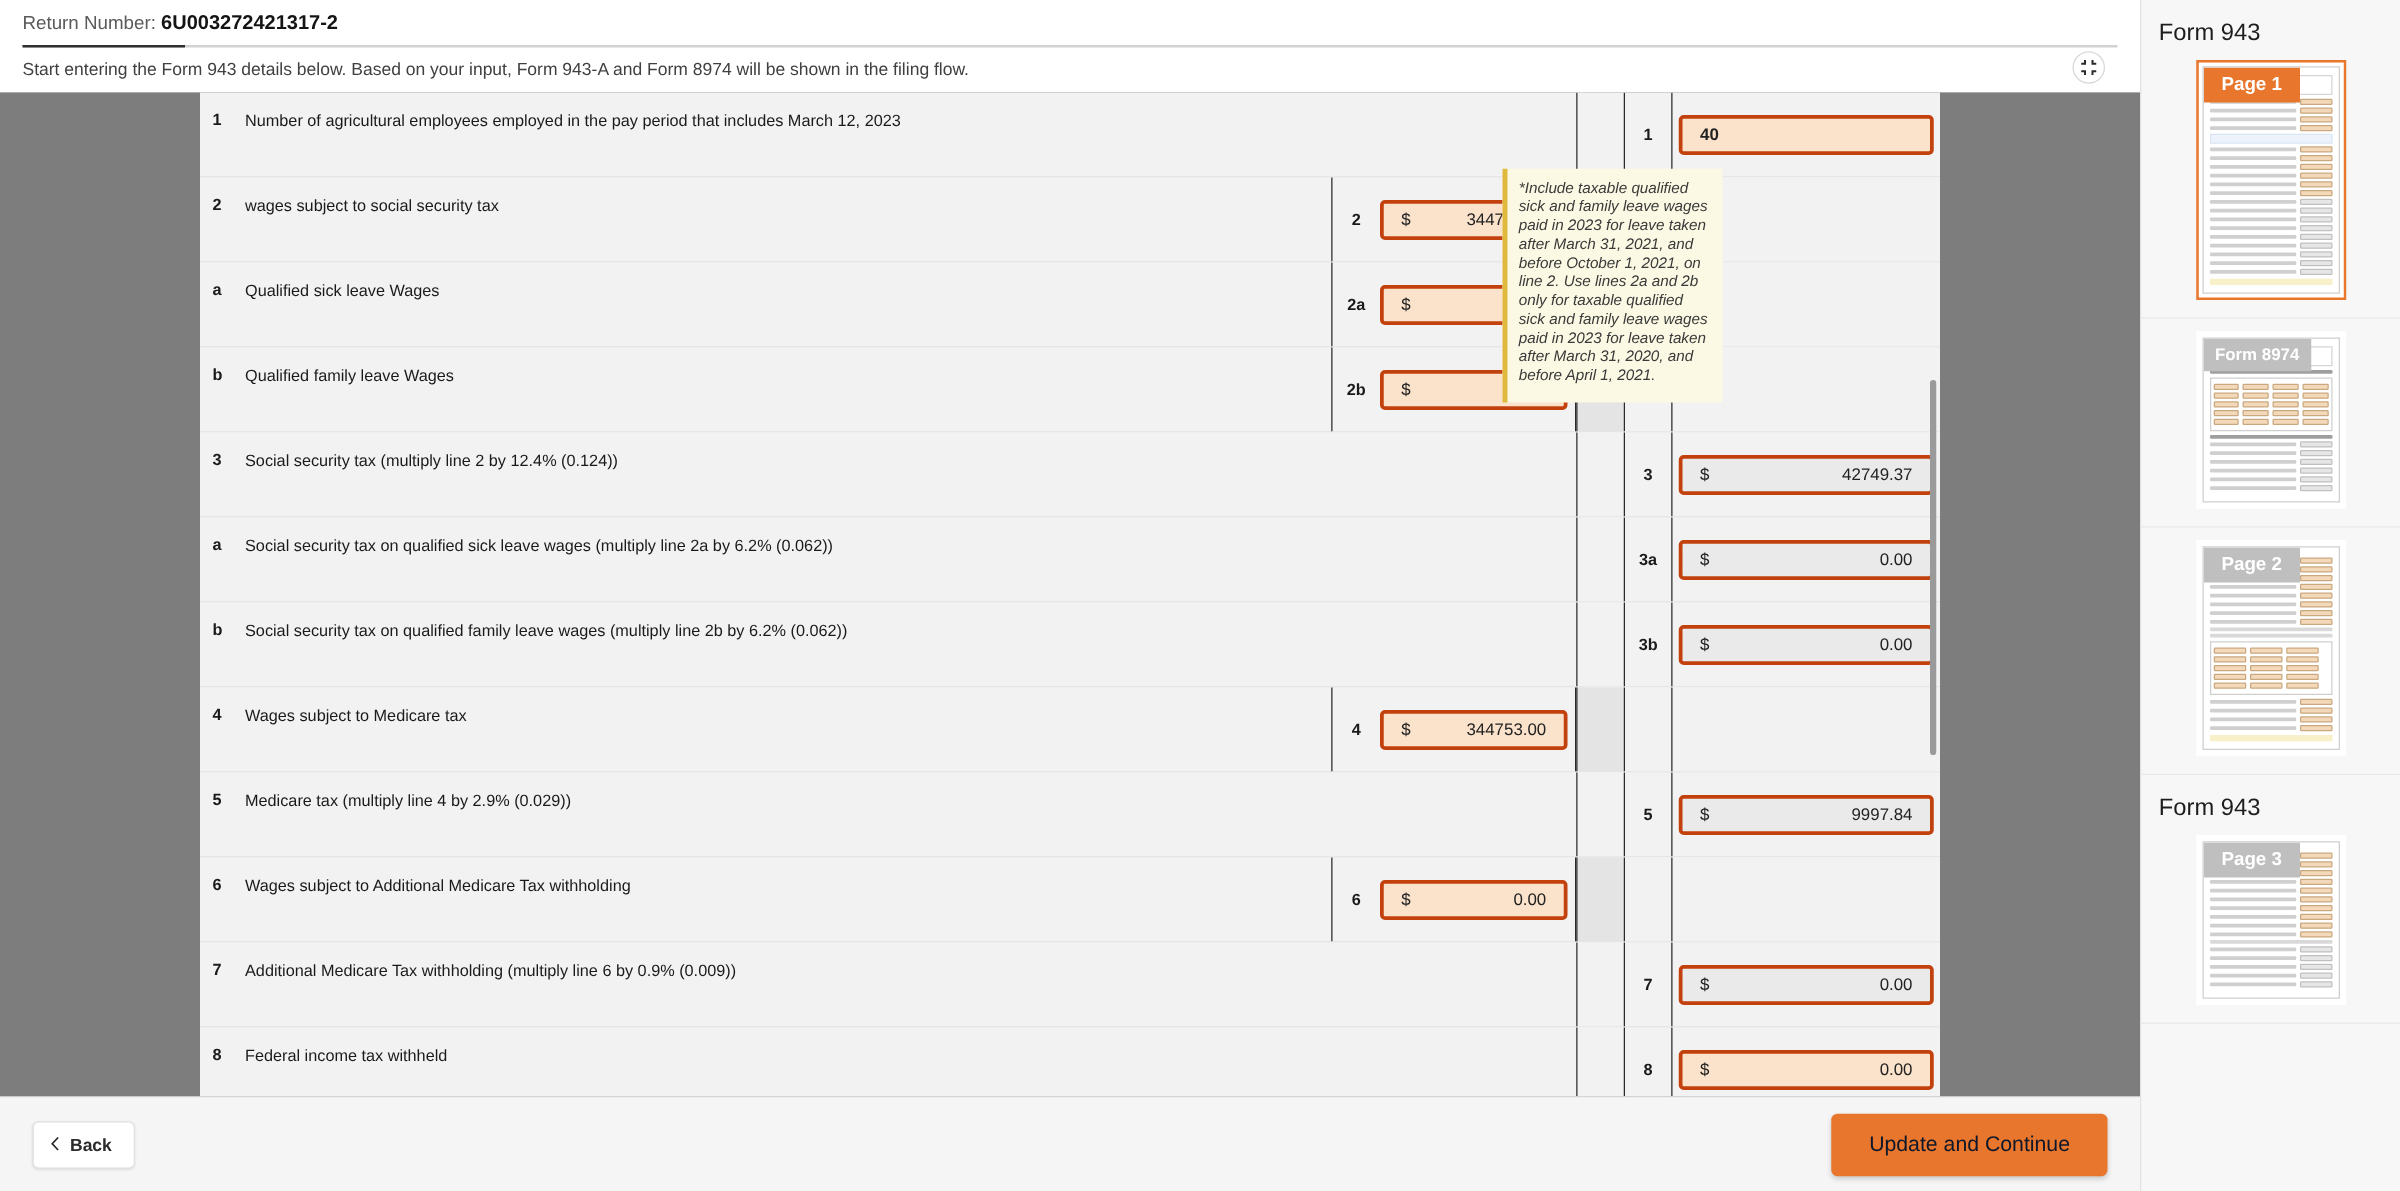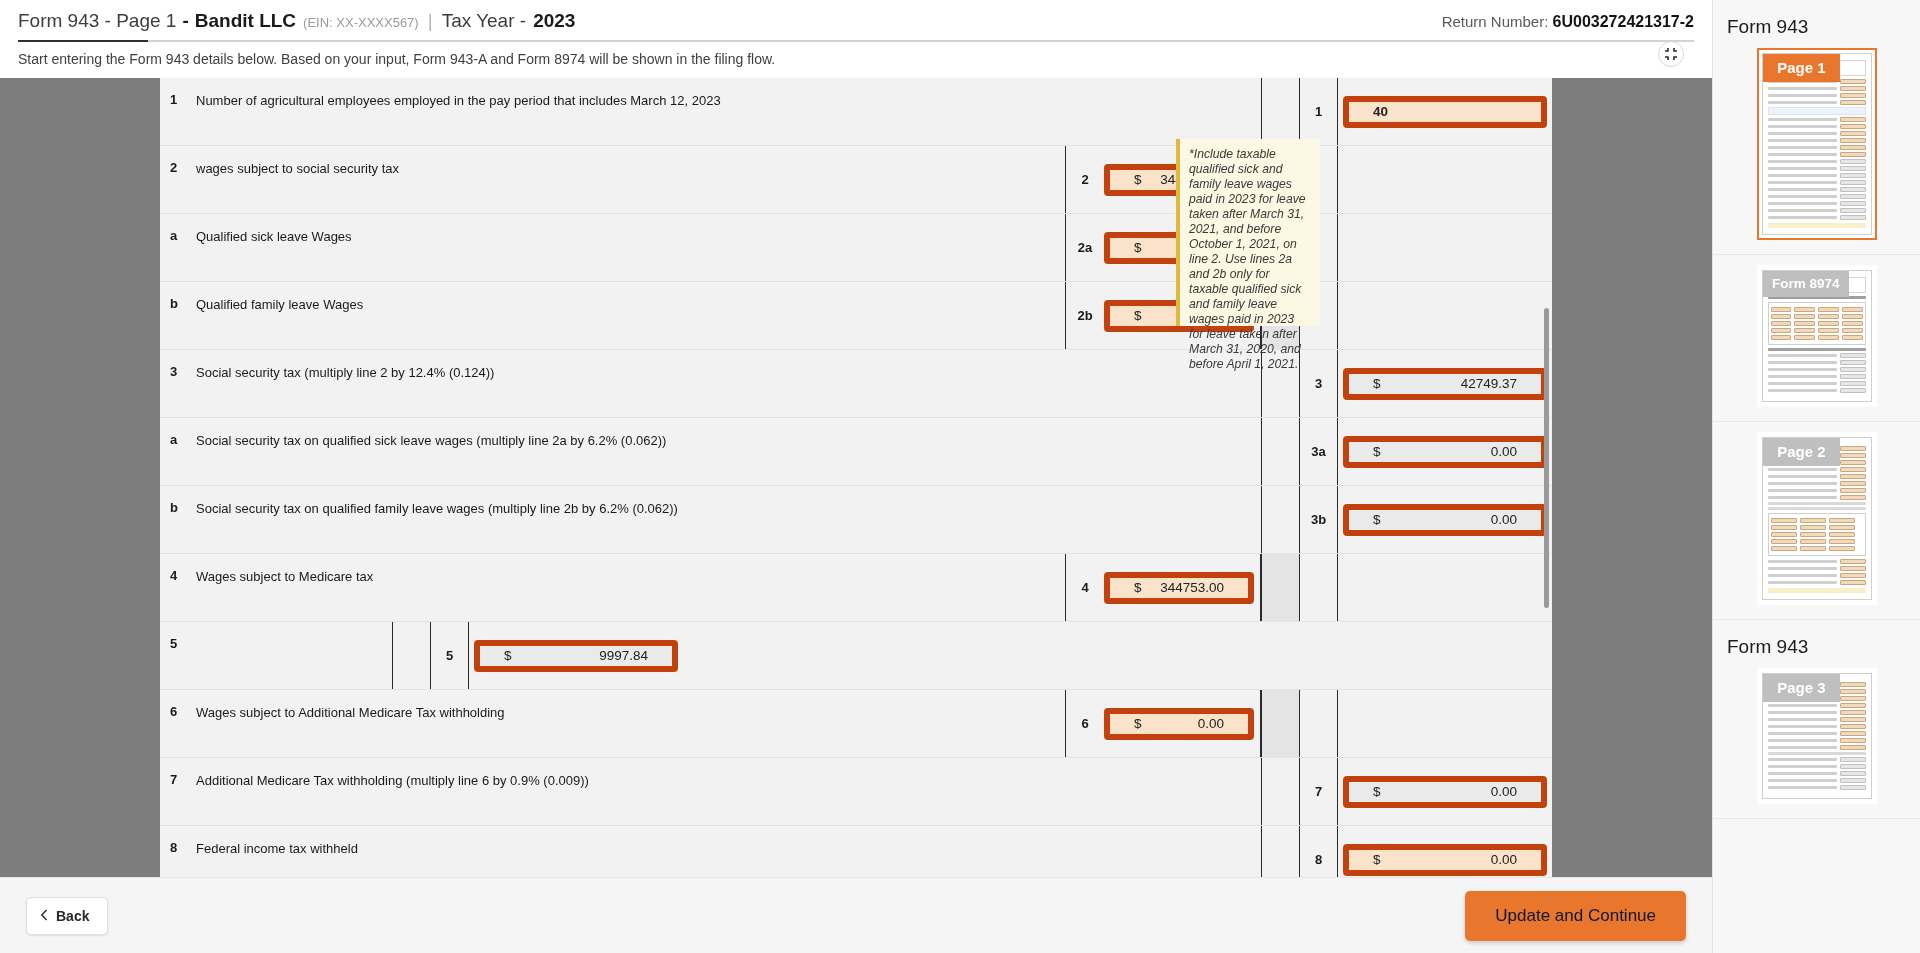--- a/index.html
+++ b/index.html
@@ -61,22 +61,22 @@
   .c-sp { width:38px; flex:0 0 38px; background:#e4e4e4; border-left:1px solid #2a2a2a; }
   .c-sp.light { background:#f2f2f2; }
 
   
   .c-rno { width:38px; flex:0 0 38px; display:flex; align-items:center; justify-content:center;
            font-size:13px; font-weight:bold; color:#1a1a1a; border-left:1px solid #2a2a2a; }
   .c-right { width:215px; flex:0 0 215px; display:flex; align-items:center; border-left:1px solid #2a2a2a; padding:0 5px; }
   .c-right.empty, .c-rno.empty { background:#f2f2f2; }
 
   
-  .money { position:relative; width:100%; height:32px; border:6px solid #c2410c; border-radius:4px;
-           display:flex; align-items:center; padding:0 24px; font-size:13.5px; }
+  .money { position:relative; width:100%; height:32px; border:3px solid #c2410c; border-radius:4px;
+           display:flex; align-items:center; padding:0 14px; font-size:13.5px; }
   .money.edit { background:#fae2cb; }
   .money.ro   { background:#eaeaea; }
   .money .cur { color:#222; font-weight:400; }
   .money .val { margin-left:auto; color:#222; font-weight:400; }
   .money.plain .val { margin-left:0; font-weight:bold; }
 
   
   .note {
     position:absolute; background:#fbf8e3; border-left:4px solid #e0b93c;
     font-style:italic; font-size:12.2px; line-height:1.23; color:#3a3a3a;
@@ -126,29 +126,20 @@
 </style>
 </head>
 <body>
 
 <div class="app">
 
   <div class="main-col">
 
     <div class="hdr">
       <div class="hdr-row">
-        <div class="hdr-left">
-          <span class="t-light">Form 943 - Page 1</span>
-          <span class="t-bold">-</span>
-          <span class="t-bold">Bandit LLC</span>
-          <span class="t-ein">(EIN: XX-XXXX567)</span>
-          <span class="t-pipe">|</span>
-          <span class="t-ty">Tax Year -</span>
-          <span class="t-year">2023</span>
-        </div>
         <div class="hdr-right">
           <span>Return Number:</span>
           <b>6U003272421317-2</b>
         </div>
       </div>
       <div class="hdr-rule"></div>
     </div>
     <div class="hdr-sub">Start entering the Form 943 details below. Based on your input, Form 943-A and Form 8974 will be shown in the filing flow.</div>
 
     <div class="collapse-btn">
@@ -276,20 +267,21 @@
                     <span class="val">344753.00</span>
                   </div>
                 </div>
               </div>
               <div class="c-sp"></div>
               <div class="c-rno empty"></div>
               <div class="c-right empty"></div>
             </div>
             <div class="frow tall">
               <div class="c-no">5</div>
+              <div class="c-desc">Medicare tax (multiply line 4 by 2.9% (0.029))</div>
               <div class="midline"></div>
               <div class="c-sp light"></div>
               <div class="c-rno">5</div>
               <div class="c-right">
                 <div class="money ro">
                   <span class="cur">$</span>
                   <span class="val">9997.84</span>
                 </div>
               </div>
             </div>
@@ -330,21 +322,21 @@
               <div class="c-rno">8</div>
               <div class="c-right">
                 <div class="money edit">
                   <span class="cur">$</span>
                   <span class="val">0.00</span>
                 </div>
               </div>
             </div>
           </div>
 
-        <div class="note" id="note-box" style="left:1016px; top:61px; width:144px; height:187px;">
+        <div class="note" id="note-box" style="left:1042px; top:61px; width:176px; height:187px;">
           <span>*Include taxable qualified sick and family leave wages paid in 2023 for leave taken after March 31, 2021, and before October 1, 2021, on line 2. Use lines 2a and 2b only for taxable qualified sick and family leave wages paid in 2023 for leave taken after March 31, 2020, and before April 1, 2021.</span>
         </div>
       </div>
 
       <div class="vscroll"></div>
     </div>
 
     <div class="footer">
       <button class="btn-back">
         <span>

